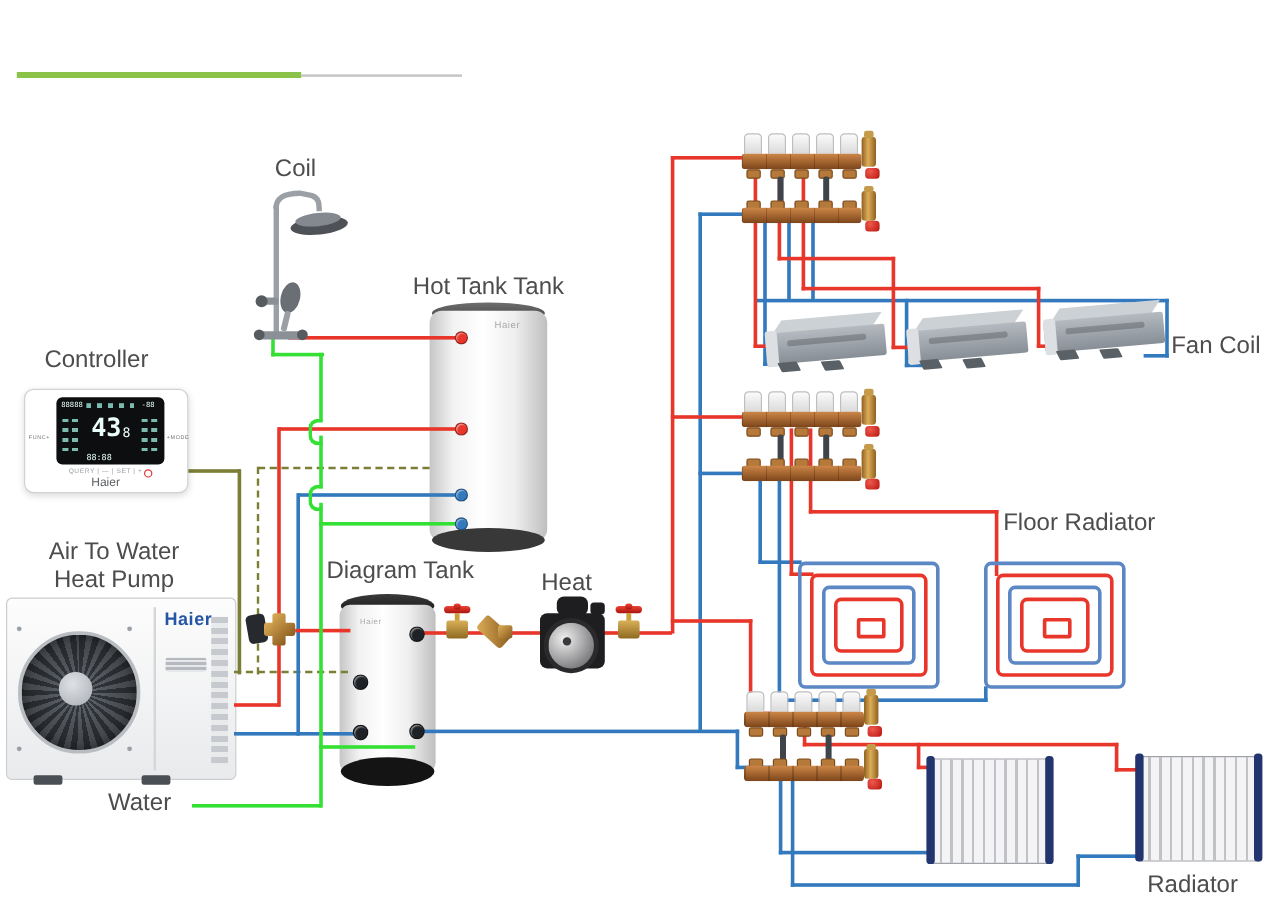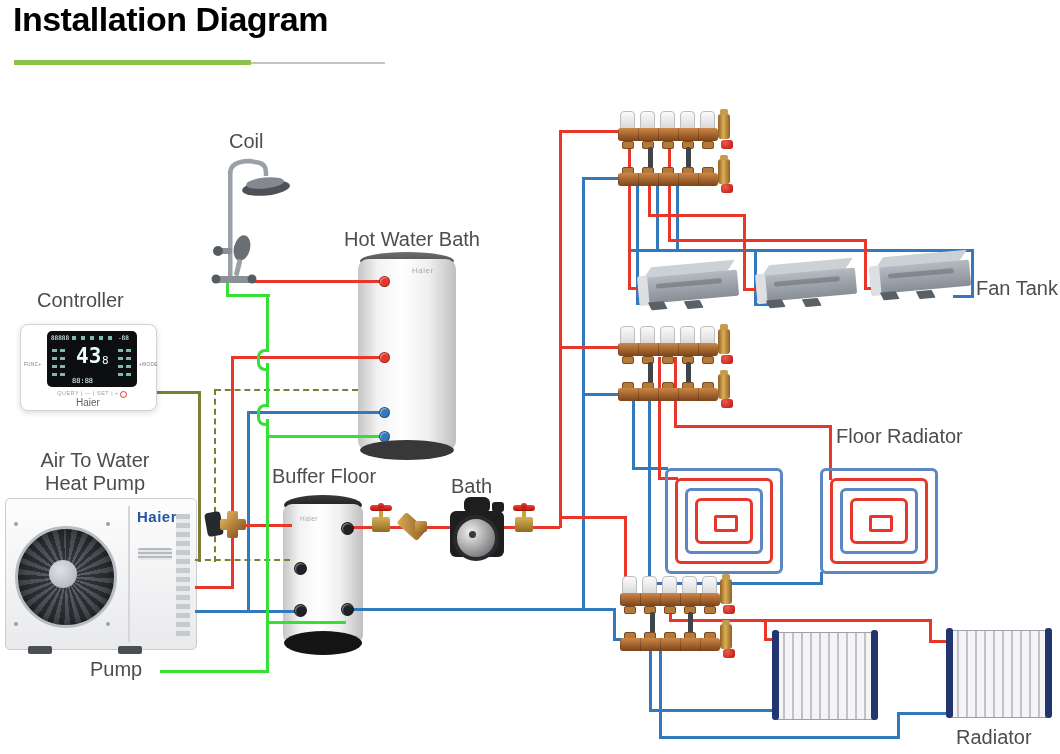--- a/index.html
+++ b/index.html
@@ -62,35 +62,34 @@
   .brass{background:linear-gradient(135deg,#dcae58,#8a5a1e);}
   .pump-black{background:#1e1e20;border-radius:6px;}
   .pump-face{border-radius:50%;border:4px solid #2a2a2c;
              background:radial-gradient(circle at 35% 35%,#f0f0f0,#9b9b9d 55%,#55555a);}
 </style>
 </head>
 <body>
 
 <div id="canvas">
 
-  <div class="page-title">Installation Diagram</div>
   <div class="abs" style="left:14px;top:60px;width:237px;height:5px;background:#8bc34a;z-index:20;"></div>
   <div class="abs" style="left:251px;top:62px;width:134px;height:2px;background:#c4c4c4;z-index:20;"></div>
 
   <div class="label" style="left:229px;top:130px;">Coil</div>
-  <div class="label" style="left:344px;top:228px;">Hot Water Bath</div>
+  <div class="label" style="left:344px;top:228px;">Hot Tank Tank</div>
   <div class="label" style="left:37px;top:289px;">Controller</div>
   <div class="label" style="left:18px;top:449px;width:154px;text-align:center;">
     <span style="display:block;">Air To Water</span>
     <span style="display:block;">Heat Pump</span>
   </div>
-  <div class="label" style="left:272px;top:465px;">Buffer Floor</div>
-  <div class="label" style="left:451px;top:475px;">Bath</div>
-  <div class="label" style="left:90px;top:658px;">Pump</div>
-  <div class="label" style="left:976px;top:277px;">Fan Tank</div>
+  <div class="label" style="left:272px;top:465px;">Diagram Tank</div>
+  <div class="label" style="left:451px;top:475px;">Heat</div>
+  <div class="label" style="left:90px;top:658px;">Water</div>
+  <div class="label" style="left:976px;top:277px;">Fan Coil</div>
   <div class="label" style="left:836px;top:425px;">Floor Radiator</div>
   <div class="label" style="left:956px;top:726px;text-align:right;">Radiator</div>
 
   <div class="abs" style="z-index:5;">
     <div class="abs cap" style="left:360px;top:252px;width:94px;height:18px;background:linear-gradient(180deg,#6e6e6e,#3c3c3c);"></div>
     <div class="abs cyl" style="left:358px;top:259px;width:98px;height:192px;border-radius:10px;"></div>
     <div class="abs cap" style="left:360px;top:440px;width:94px;height:20px;background:#383838;"></div>
     <span class="brand-sm" style="left:412px;top:266px;">Haier</span>
   </div>
 

